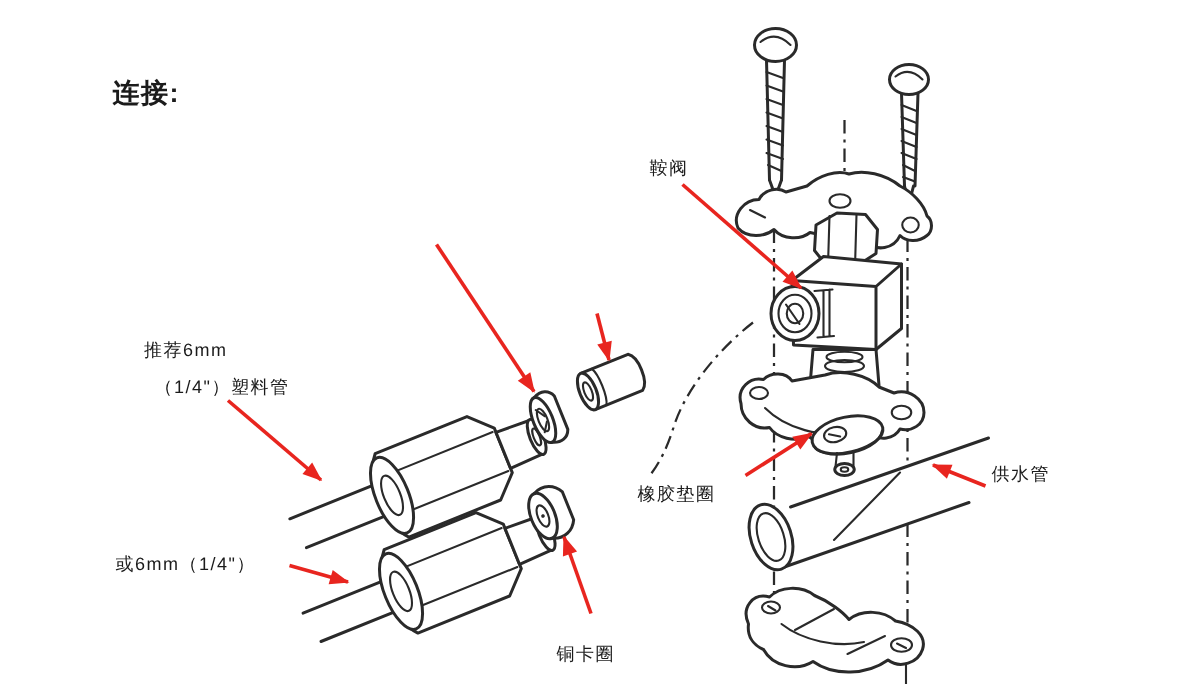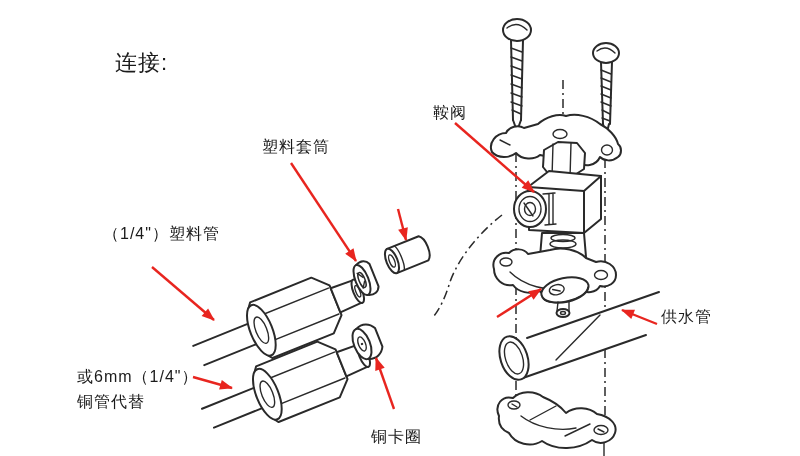--- a/index.html
+++ b/index.html
@@ -2,24 +2,24 @@
 <html><head>
 <meta charset="utf-8">
 <style>
   html,body{margin:0;padding:0;background:#ffffff;}
   .stage{
     position:relative;width:800px;height:456px;background:#ffffff;
     font-family:"Liberation Sans", sans-serif;overflow:hidden;
   }
   .stage svg{position:absolute;left:0;top:0;}
   .lbl{
-    position:absolute;font-size:16px;line-height:25px;color:#1b1b1b;
+    position:absolute;font-size:12px;line-height:25px;color:#1b1b1b;
     letter-spacing:1px;white-space:nowrap;
   }
-  .lbl.bold{font-weight:normal;font-size:22px;margin-left:40px;}
+  .lbl.bold{font-weight:bold;font-size:18px;}
   .ink{stroke:#2a2a2a;fill:none;stroke-width:2;stroke-linecap:round;stroke-linejoin:round;}
   .ink-thin{stroke:#2a2a2a;fill:none;stroke-width:1.4;stroke-linecap:round;}
   .wfill{fill:#ffffff;stroke:#2a2a2a;stroke-width:2;stroke-linejoin:round;}
   .wonly{fill:#ffffff;stroke:none;}
   .dash{stroke:#2a2a2a;fill:none;stroke-width:1.5;stroke-dasharray:9 4 2 4;}
   .leader{stroke:#e8251f;stroke-width:2.4;fill:none;}
 </style>
 </head>
 <body>
 
@@ -189,32 +189,32 @@
       <line class="leader" x1="152" y1="267" x2="214" y2="320" marker-end="url(#ah)"></line>
       <line class="leader" x1="193" y1="377" x2="232" y2="388" marker-end="url(#ah)"></line>
       <line class="leader" x1="497" y1="317" x2="541" y2="289" marker-end="url(#ah)"></line>
       <line class="leader" x1="394" y1="409" x2="376" y2="358" marker-end="url(#ah)"></line>
       <line class="leader" x1="657" y1="324" x2="622" y2="310" marker-end="url(#ah)"></line>
     </g>
   </svg>
 
   <div class="lbl bold" style="left:75px;top:50px">连接:</div>
 
-  <div class="lbl" style="left:262px;top:134px">塑料套筒</div>
 
 
   <div class="lbl" style="left:433px;top:100px">鞍阀</div>
 
   <div class="lbl" style="left:96px;top:221px">
+    <div>推荐6mm</div>
     <div style="margin-left:7px">（1/4"）塑料管</div>
   </div>
 
   <div class="lbl" style="left:77px;top:364px">
     <div>或6mm（1/4"）</div>
-    <div>铜管代替</div>
   </div>
 
+  <div class="lbl" style="left:425px;top:317px">橡胶垫圈</div>
 
   <div class="lbl" style="left:371px;top:424px">铜卡圈</div>
 
   <div class="lbl" style="left:661px;top:304px">供水管</div>
 
 </div>
 
 </body></html>

